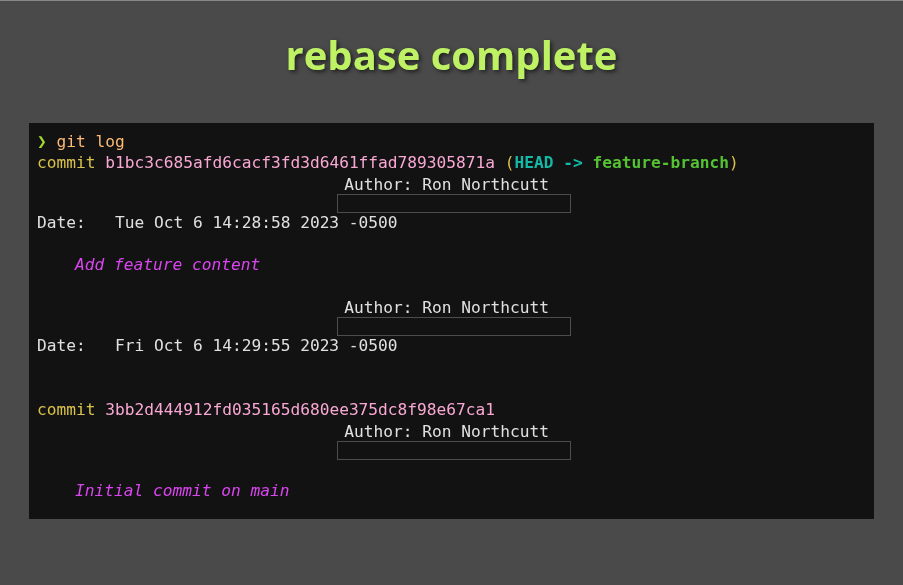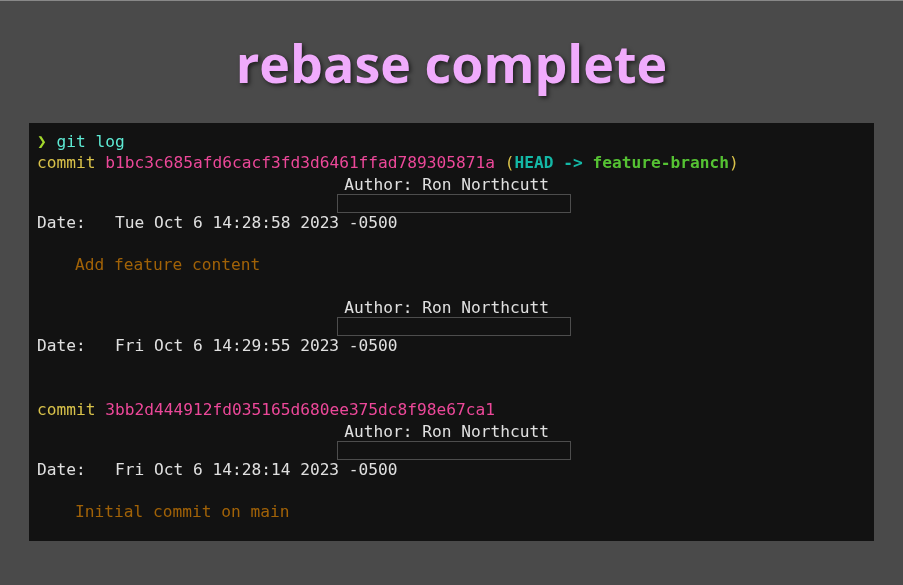--- a/index.html
+++ b/index.html
@@ -12,70 +12,71 @@
       height: 585px;
       background: #4a4a4a;
       font-family: "DejaVu Sans Mono", "Liberation Mono", Menlo, Consolas, monospace;
       position: relative;
       overflow: hidden;
       border-top: 1px solid #888;
     }
     .title {
       text-align: center;
       font-family: "Open Sans", "Segoe UI", Arial, sans-serif;
-      font-size: 52px;
+      font-size: 40px;
       font-weight: 700;
-      color: #f0abfc;
+      color: #bef264;
       margin-top: 26px;
       text-shadow: 2px 2px 4px rgba(0,0,0,0.6);
     }
     .terminal {
       position: absolute;
       left: 29px;
       right: 29px;
       top: 122px;
       background: #121212;
       padding: 8px 8px 18px 8px;
       font-size: 16.2px;
       line-height: 21.3px;
       color: #e0e0e0;
     }
     .prompt-arrow {
       color: #a3d82c;
       font-weight: bold;
     }
     .cmd {
-      color: #5eead4;
+      color: #fdba74;
     }
     .commit-word {
       color: #d9c24a;
       margin-top: 6px;
     }
     .hash {
-      color: #ec4899;
+      color: #f9a8d4;
     }
     .paren {
       color: #d9c24a;
     }
     .head {
       color: #14b8a6;
       font-weight: bold;
     }
     .branch {
       color: #55c233;
       font-weight: bold;
       text-align: right;
     }
     .meta {
       color: #e0e0e0;
     }
     .msg {
-      color: #a16207;
+      color: #d946ef;
       padding-left: 38px;
       display: block;
+      font-style: italic;
     }
     .line {
       white-space: pre;
     }
     .author-line {
       display: flex;
       align-items: center;
       white-space: pre;
       flex-direction: column;
     }
@@ -107,16 +108,15 @@
   <span class="msg">Add feature content</span>
   <div class="blank"></div>
 
   <div class="author-line"><span class="meta">Author: Ron Northcutt </span><span class="redact"></span></div>
   <div class="line meta">Date:   Fri Oct 6 14:29:55 2023 -0500</div>
   <div class="blank"></div>
   <div class="blank"></div>
 
   <div class="line"><span class="commit-word">commit </span><span class="hash">3bb2d444912fd035165d680ee375dc8f98e67ca1</span></div>
   <div class="author-line"><span class="meta">Author: Ron Northcutt </span><span class="redact"></span></div>
-  <div class="line meta">Date:   Fri Oct 6 14:28:14 2023 -0500</div>
   <div class="blank"></div>
   <span class="msg">Initial commit on main</span>
 </div>
 
 </body></html>

